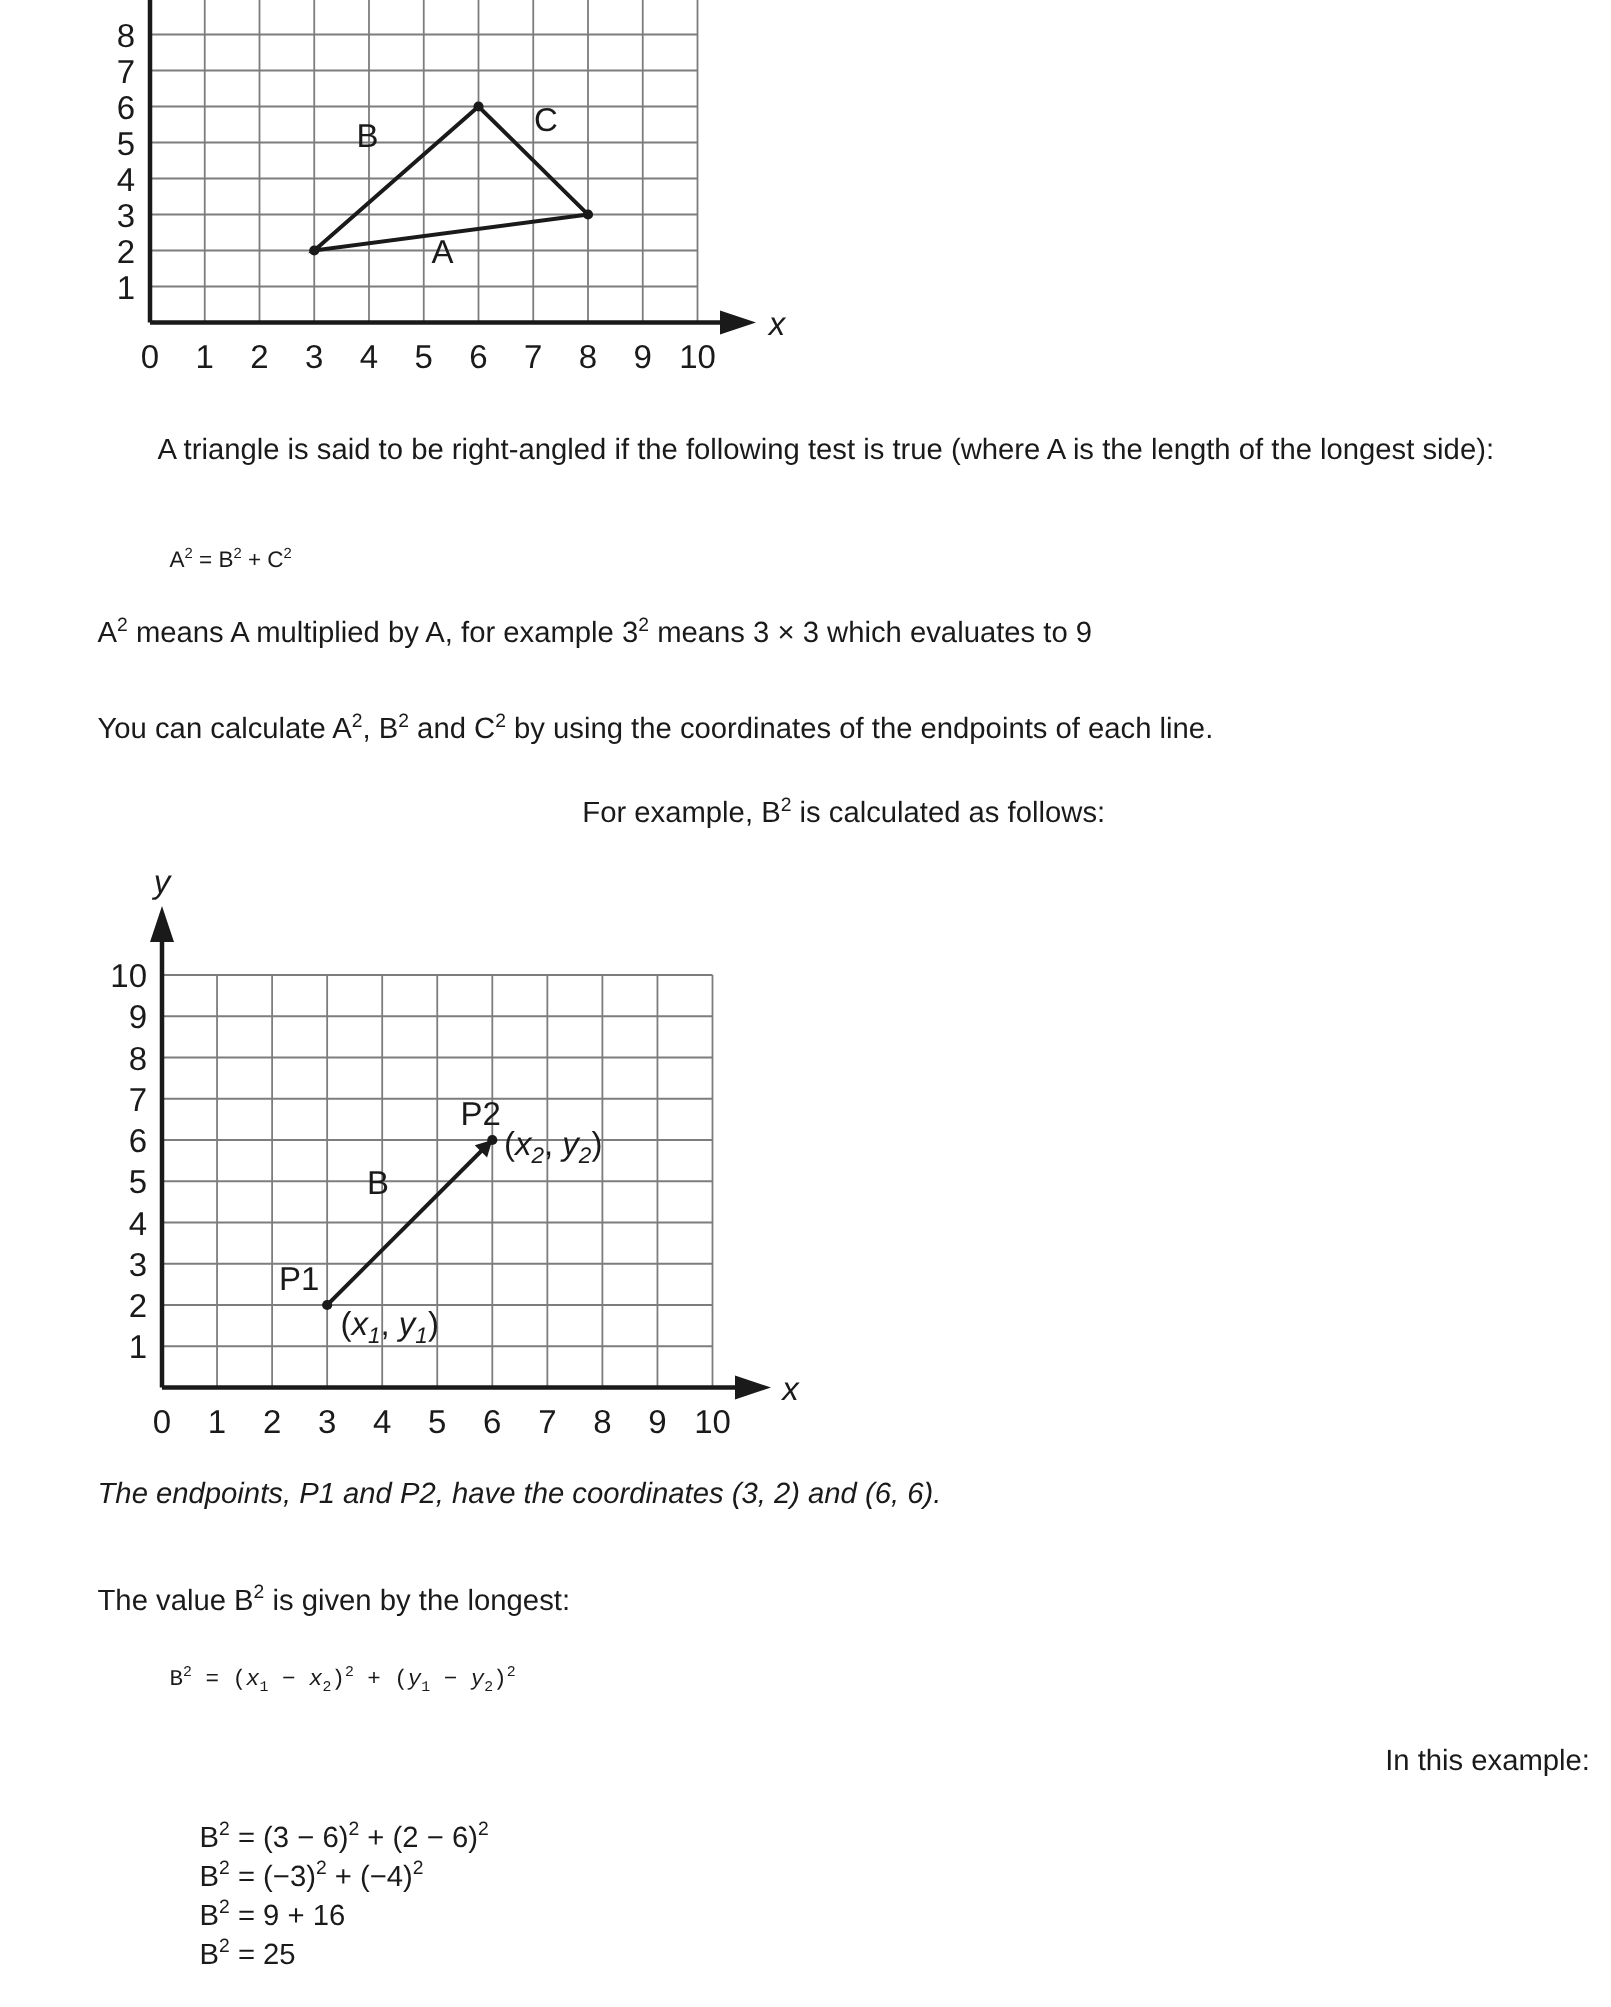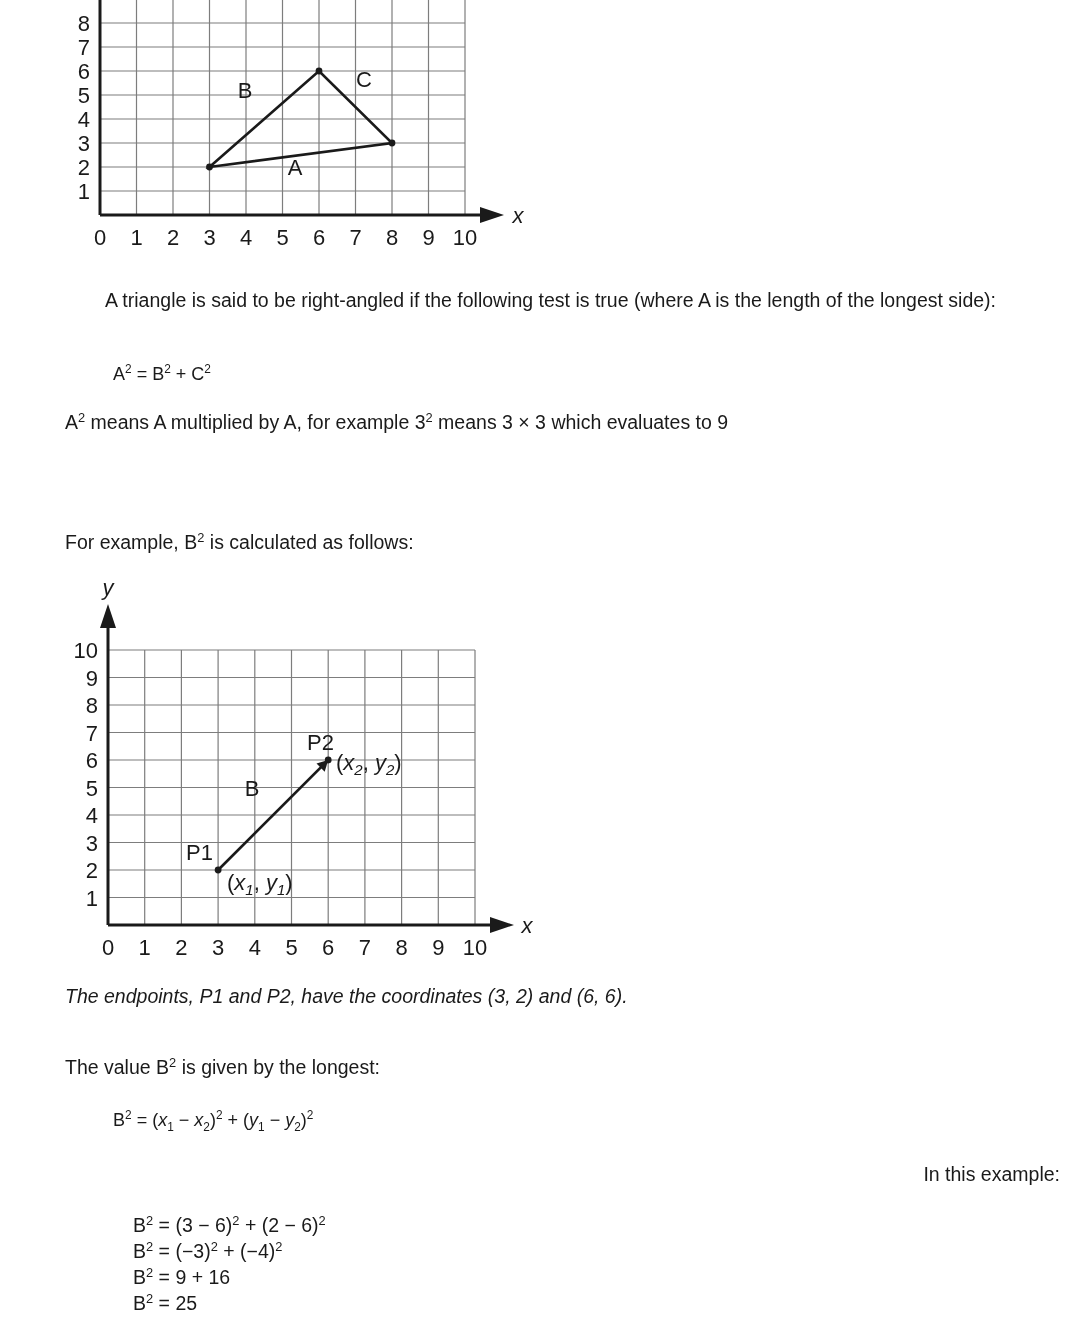--- a/index.html
+++ b/index.html
@@ -24,21 +24,21 @@
     position: absolute;
     left: 65px;
     width: 995px;
     font-size: 19.5px;
     line-height: 28px;
     color: #1a1a1a;
   }
   .formula {
     position: absolute;
     left: 113px;
-    font-size: 18px;
+    font-size: 15px;
     line-height: 28px;
     color: #1a1a1a;
     white-space: pre;
   }
   .formula-block {
     position: absolute;
     left: 113px;
     font-size: 19.5px;
     line-height: 26px;
     color: #1a1a1a;
@@ -154,22 +154,23 @@
       <text class="axname" x="518" y="263" text-anchor="middle">x</text>
     </svg>
   </div>
 
   <div class="para" style="top:286px;margin-left:40px;">A triangle is said to be right-angled if the following test is true (where A is the length of the longest side):</div>
 
   <div class="formula" style="top:360px;">A<sup>2</sup> = B<sup>2</sup> + C<sup>2</sup></div>
 
   <div class="para" style="top:408px;"><span>A</span><sup>2</sup><span> means A multiplied by A, for example 3</span><sup>2</sup><span> means 3 × 3 which evaluates to 9</span></div>
 
-
-  <div class="para" style="top:528px;"><span>For example, B</span><sup>2</sup><span> is calculated as follows:</span></div>
+  <div class="para" style="top:472px;"><span>You can calculate A</span><sup>2</sup><span>, B</span><sup>2</sup><span> and C</span><sup>2</sup><span> by using the coordinates of the endpoints of each line.</span></div>
+
+  <div class="para" style="top:528px;text-align:center;"><span>For example, B</span><sup>2</sup><span> is calculated as follows:</span></div>
 
   <div class="chart" style="left:0px; top:570px;">
     <svg width="560" height="400" viewBox="0 0 560 400" aria-hidden="true">
 
       <g>
 
         <line class="gridline" x1="144.7" y1="80" x2="144.7" y2="355"></line>
         <line class="gridline" x1="181.4" y1="80" x2="181.4" y2="355"></line>
         <line class="gridline" x1="218.1" y1="80" x2="218.1" y2="355"></line>
         <line class="gridline" x1="254.8" y1="80" x2="254.8" y2="355"></line>
@@ -240,21 +241,21 @@
 
       <text class="axname" x="527" y="363" text-anchor="middle">x</text>
       <text class="axname" x="108" y="25" text-anchor="middle">y</text>
     </svg>
   </div>
 
   <div class="para" style="top:982px;font-style:italic;">The endpoints, P1 and P2, have the coordinates (3, 2) and (6, 6).</div>
 
   <div class="para" style="top:1053px;"><span>The value B</span><sup>2</sup><span> is given by the longest:</span></div>
 
-  <div class="formula" style="top:1106px;">B<sup>2</sup> = (<span class="it">x</span><sub>1</sub> <span>−</span> <span class="it">x</span><sub>2</sub>)<sup>2</sup> + (<span class="it">y</span><sub>1</sub> <span>−</span> <span class="it">y</span><sub>2</sub>)<sup>2</sup></div>
+  <div class="formula" style="top:1106px;font-family:Liberation Mono, monospace;">B<sup>2</sup> = (<span class="it">x</span><sub>1</sub> <span>−</span> <span class="it">x</span><sub>2</sub>)<sup>2</sup> + (<span class="it">y</span><sub>1</sub> <span>−</span> <span class="it">y</span><sub>2</sub>)<sup>2</sup></div>
 
   <div class="para" style="top:1160px;text-align:right;">In this example:</div>
 
   <div class="formula-block" style="top:1212px;">
     <div>B<sup>2</sup> = (3 <span>−</span> 6)<sup>2</sup> + (2 <span>−</span> 6)<sup>2</sup></div>
     <div>B<sup>2</sup> = (<span>−</span>3)<sup>2</sup> + (<span>−</span>4)<sup>2</sup></div>
     <div>B<sup>2</sup> = 9 + 16</div>
     <div>B<sup>2</sup> = 25</div>
   </div>
 

